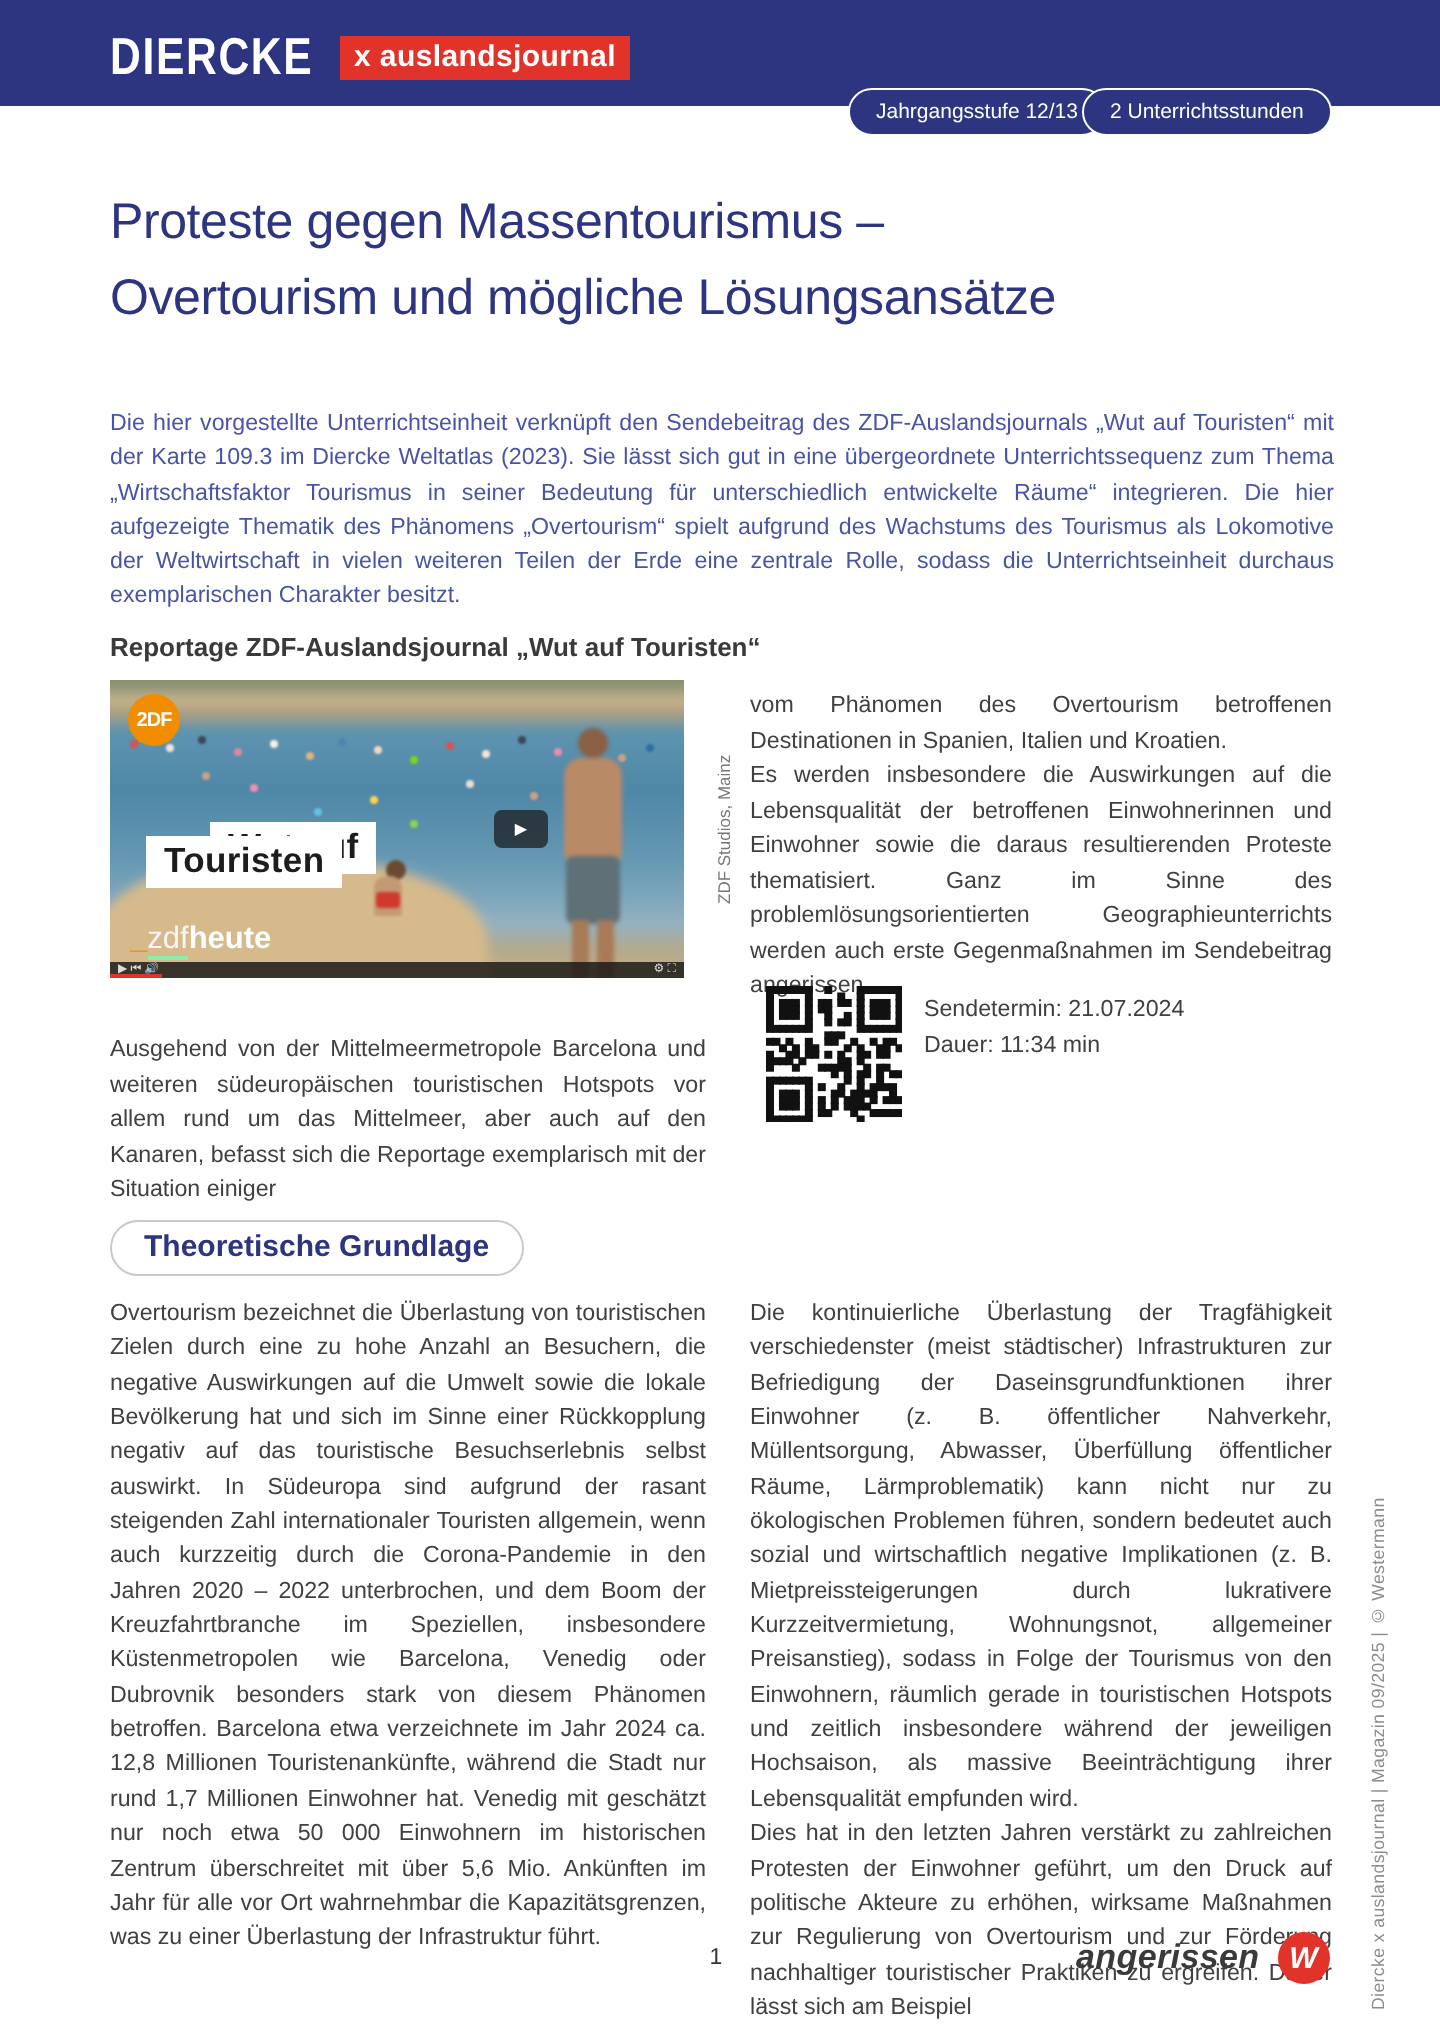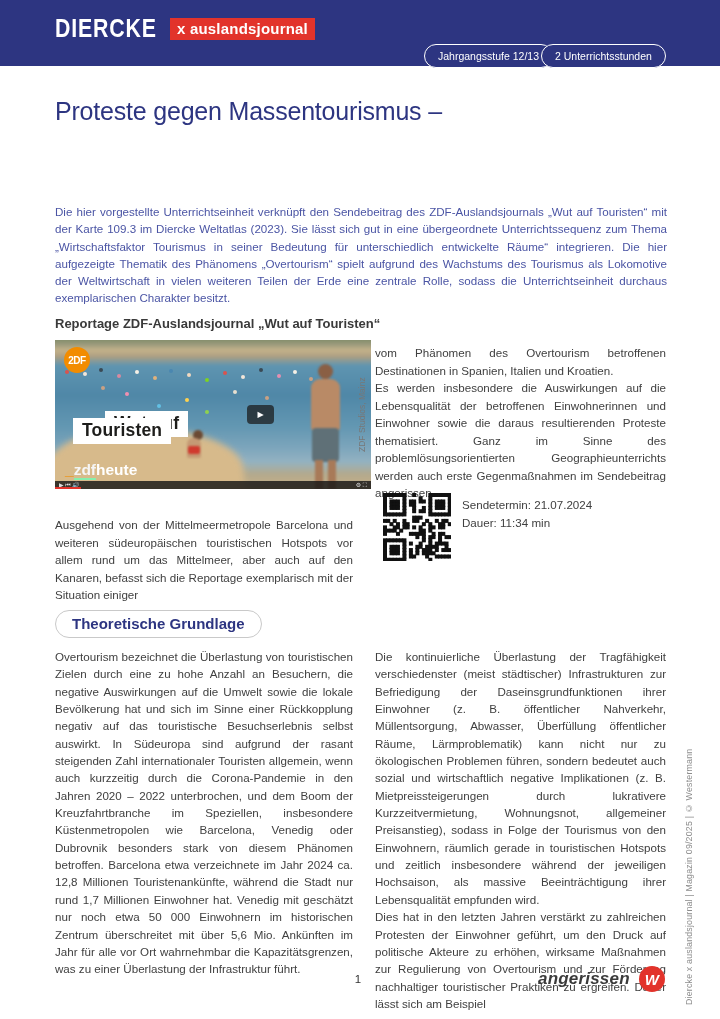--- a/index.html
+++ b/index.html
@@ -3,21 +3,21 @@
 <meta charset="utf-8">
 <style>
   * { margin:0; padding:0; box-sizing:border-box; }
   html,body { background:#e8e8e8; }
   .page {
     position:relative; width:720px; height:1019px; margin:0 auto;
     background:#ffffff; overflow:hidden;
     font-family:"Liberation Sans", sans-serif; color:#404040;
   }
   
-  .topbar { position:absolute; left:0; top:0; width:720px; height:66px; background:#2d3581; }
+  .topbar { position:absolute; left:0; top:0; width:720px; height:53px; background:#2d3581; }
   .brand-row { position:absolute; left:55px; top:13px; display:flex; align-items:center; gap:9px; }
   .brand {
     color:#fff; font-weight:bold; font-size:26px; letter-spacing:1px;
     transform:scaleX(.82); transform-origin:left center;
     text-shadow:0 0 1px #2d3581;
   }
   .brand-suffix {
     background:#e2332b; color:#fff; font-weight:bold; font-size:15px;
     padding:2px 7px 3px 7px; letter-spacing:.2px; margin-left:-18px;
   }
@@ -35,21 +35,21 @@
   }
   .intro {
     position:absolute; left:55px; top:203px; width:612px;
     color:#4a54a4; font-size:11.6px; line-height:17.3px; text-align:justify;
   }
   .section-head {
     position:absolute; left:55px; top:316px;
     color:#3a3a3a; font-size:13px; font-weight:bold;
   }
   
-  .video { position:absolute; left:55px; top:340px; width:316px; height:149px; overflow:hidden; background:#0c4a6e; cursor:pointer; }
+  .video { position:absolute; left:55px; top:340px; width:287px; height:149px; overflow:hidden; background:#0c4a6e; cursor:pointer; }
   .v-bg { position:absolute; inset:-4px;
     background:linear-gradient(180deg,
       #76855f 0%, #97987a 5%, #c4b28a 9%, #ad9f82 13%,
       #5e94b0 19%, #4f87a7 38%, #6397b2 58%, #7ea6bc 72%,
       #93b2c1 80%, #b3a98d 88%, #cdb185 100%);
     filter:blur(1.5px);
   }
   .v-sand { position:absolute; left:-12px; bottom:-16px; width:200px; height:78px;
     background:#d7ba8b; border-radius:60% 100% 0 0 / 90% 100% 0 0;
     transform:rotate(-4deg); filter:blur(3px); }
@@ -75,21 +75,21 @@
     display:flex; align-items:center; justify-content:center; letter-spacing:-.5px; }
   .v-label { position:absolute; background:#fff; color:#1d1d1b; font-weight:bold; font-size:17.5px;
     padding:2px 9px 3px 9px; letter-spacing:.2px; }
   .v-label.l1 { left:18px; top:71px;margin-left:32px; }
   .v-label.l2 { left:18px; top:78px; }
   .v-play { position:absolute; left:192px; top:65px; width:27px; height:19px;
     background:rgba(25,25,25,.72); border-radius:4px; color:#fff; font-size:8px;
     display:flex; align-items:center; justify-content:center; cursor:pointer; }
   .zdfheute { position:absolute; left:10px; bottom:10px; font-size:15.5px; color:#f5f5f5; }
   .zdfheute .u { color:#f28c00; font-weight:bold; }
-  .zdfheute .zdf { font-weight:700; border-bottom:2px solid #86efac; }
+  .zdfheute .zdf { font-weight:400; border-bottom:2px solid #86efac; }
   .zdfheute .heute { font-weight:bold; color:#ffffff; }
   .v-controls { position:absolute; left:0; right:0; bottom:0; height:8px;
     background:rgba(22,22,22,.82); display:flex; align-items:center;
     justify-content:space-between; padding:0 4px; color:#ddd; font-size:6px; line-height:6px; }
   .v-progress { position:absolute; left:0; bottom:0; width:26px; height:2px; background:#e2332b; }
   .v-credit { position:absolute; left:355px; top:340px; height:149px; width:12px;
     display:flex; align-items:flex-end; justify-content:center;
     writing-mode:vertical-rl; transform:rotate(180deg);
     font-size:8.5px; color:#777; }
   
@@ -129,20 +129,21 @@
     <div class="brand-row">
       <span class="brand">DIERCKE</span>
       <span class="brand-suffix">x auslandsjournal</span>
     </div>
   </div>
   <div class="pill pill1">Jahrgangsstufe 12/13</div>
   <div class="pill pill2">2 Unterrichtsstunden</div>
 
   <div class="title">
     <div>Proteste gegen Massentourismus –</div>
+    <div>Overtourism und mögliche Lösungsansätze</div>
   </div>
 
   <div class="intro">Die hier vorgestellte Unterrichtseinheit verknüpft den Sendebeitrag des ZDF-Auslandsjournals „Wut auf Touristen“ mit der Karte 109.3 im Diercke Weltatlas (2023). Sie lässt sich gut in eine übergeordnete Unterrichtssequenz zum Thema „Wirtschaftsfaktor Tourismus in seiner Bedeutung für unterschiedlich entwickelte Räume“ integrieren. Die hier aufgezeigte Thematik des Phänomens „Overtourism“ spielt aufgrund des Wachstums des Tourismus als Lokomotive der Weltwirtschaft in vielen weiteren Teilen der Erde eine zentrale Rolle, sodass die Unterrichtseinheit durchaus exemplarischen Charakter besitzt.</div>
 
   <div class="section-head">Reportage ZDF-Auslandsjournal „Wut auf Touristen“</div>
 
   <div class="video">
     <div class="v-bg"></div>
     <div class="v-sand"></div>
     <div class="v-crowd"></div>

